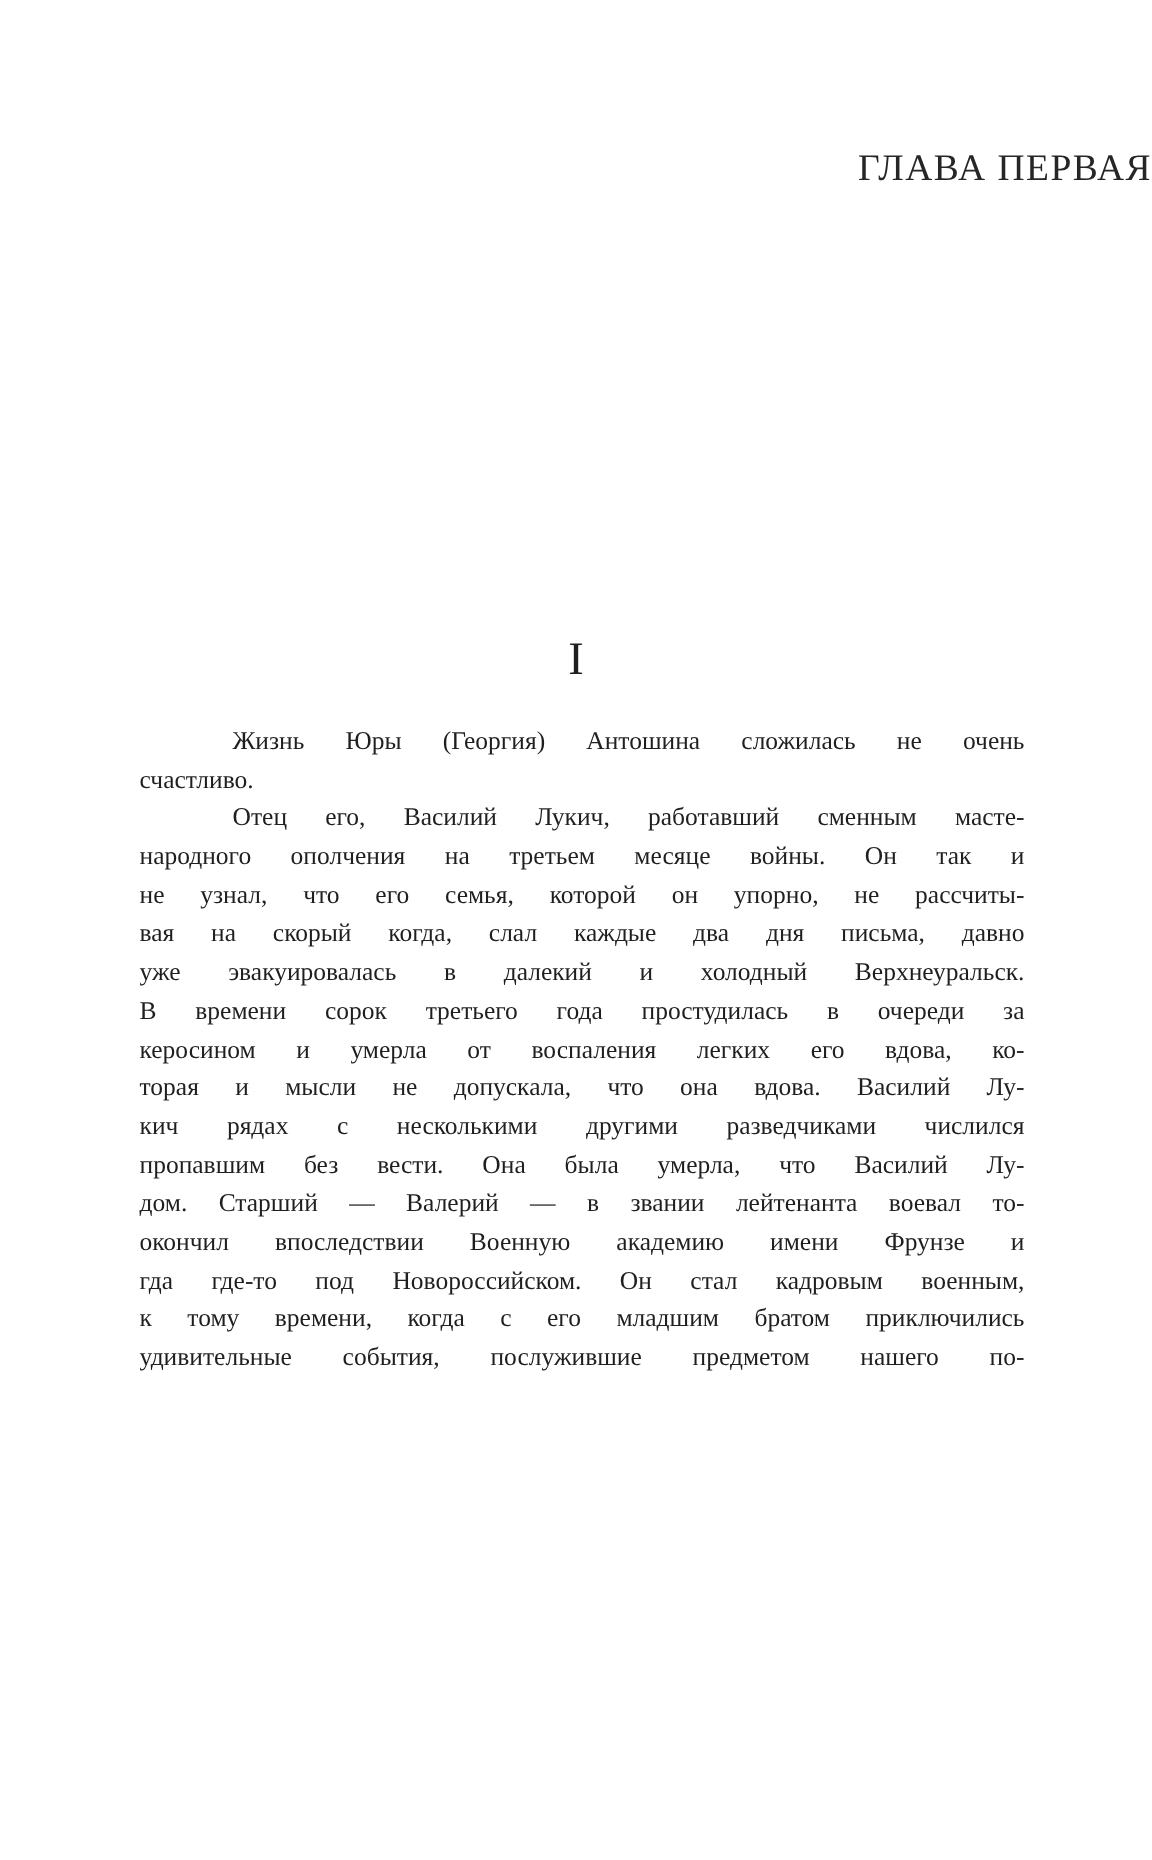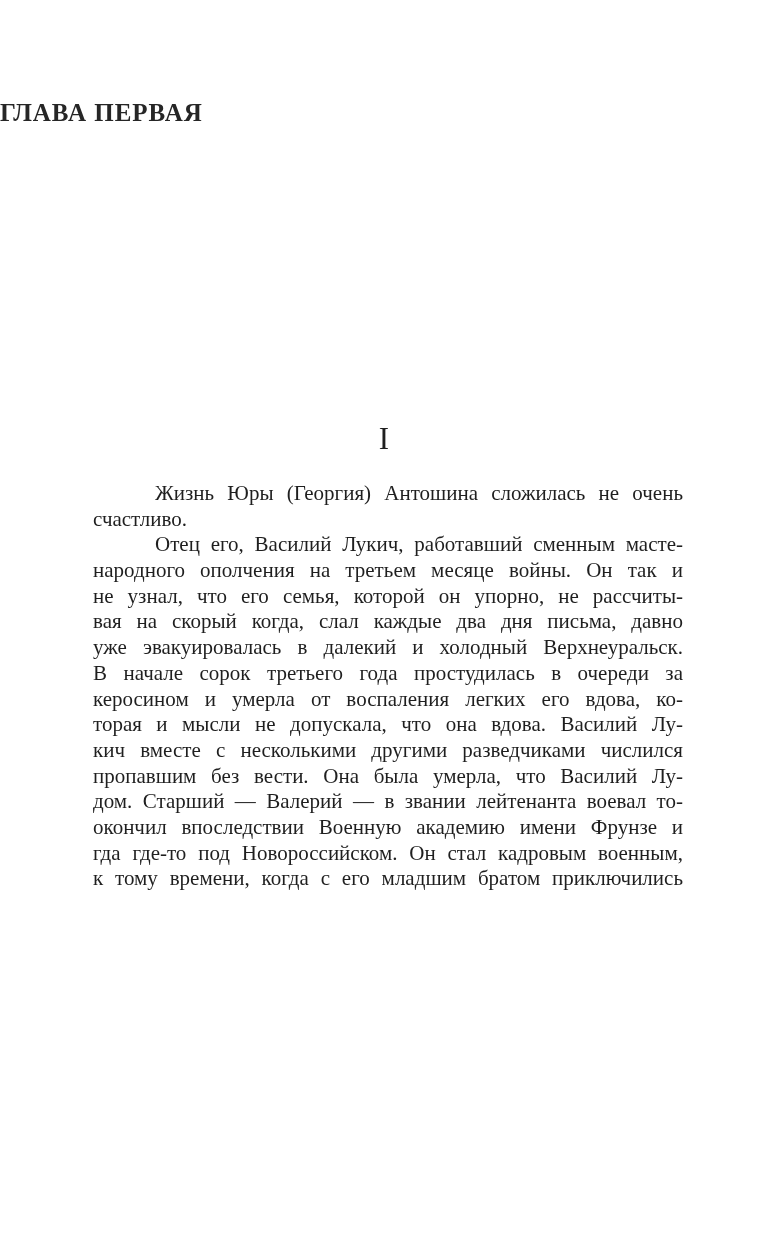--- a/index.html
+++ b/index.html
@@ -19,43 +19,43 @@
     width: 768px;
     height: 1240px;
     background: #ffffff;
   }
   .chapter-title {
     position: absolute;
     top: 100px;
     left: 0;
     width: 768px;
     margin: 0;
-    text-align: left;
+    text-align: right;
     font-size: 25px;
     line-height: 25px;
-    font-weight: bold;
+    font-weight: normal;
     letter-spacing: 1px;
     color: #262626;
   }
   .section-number {
     position: absolute;
     top: 423px;
     left: 89px;
     width: 590px;
     text-align: center;
     font-size: 31px;
     line-height: 31px;
     color: #1f1f1f;
   }
   .body-text {
     position: absolute;
     top: 481px;
     left: 93px;
     width: 590px;
-    font-size: 21px;
+    font-size: 17px;
     line-height: 25.7px;
   }
   .paragraph {
     margin: 0;
     padding: 0;
   }
   .text-line {
     height: 25.7px;
     text-align: justify;
     text-align-last: justify;
@@ -78,26 +78,27 @@
       <div class="paragraph">
         <div class="text-line first">Жизнь Юры (Георгия) Антошина сложилась не очень</div>
         <div class="text-line last">счастливо.</div>
       </div>
       <div class="paragraph">
         <div class="text-line first">Отец его, Василий Лукич, работавший сменным масте-</div>
         <div class="text-line">народного ополчения на третьем месяце войны. Он так и</div>
         <div class="text-line">не узнал, что его семья, которой он упорно, не рассчиты-</div>
         <div class="text-line">вая на скорый когда, слал каждые два дня письма, давно</div>
         <div class="text-line">уже эвакуировалась в далекий и холодный Верхнеуральск.</div>
-        <div class="text-line">В начале сорок третьего года простудилась в очереди за</div>
+        <div class="text-line">В времени сорок третьего года простудилась в очереди за</div>
         <div class="text-line">керосином и умерла от воспаления легких его вдова, ко-</div>
         <div class="text-line">торая и мысли не допускала, что она вдова. Василий Лу-</div>
-        <div class="text-line">кич вместе с несколькими другими разведчиками числился</div>
+        <div class="text-line">кич рядах с несколькими другими разведчиками числился</div>
         <div class="text-line">пропавшим без вести. Она была умерла, что Василий Лу-</div>
       </div>
       <div class="paragraph">
         <div class="text-line">дом. Старший — Валерий — в звании лейтенанта воевал то-</div>
         <div class="text-line">окончил впоследствии Военную академию имени Фрунзе и</div>
         <div class="text-line">гда где-то под Новороссийском. Он стал кадровым военным,</div>
         <div class="text-line">к тому времени, когда с его младшим братом приключились</div>
+        <div class="text-line">удивительные события, послужившие предметом нашего по-</div>
       </div>
     </div>
 </div>
 
 </body></html>

